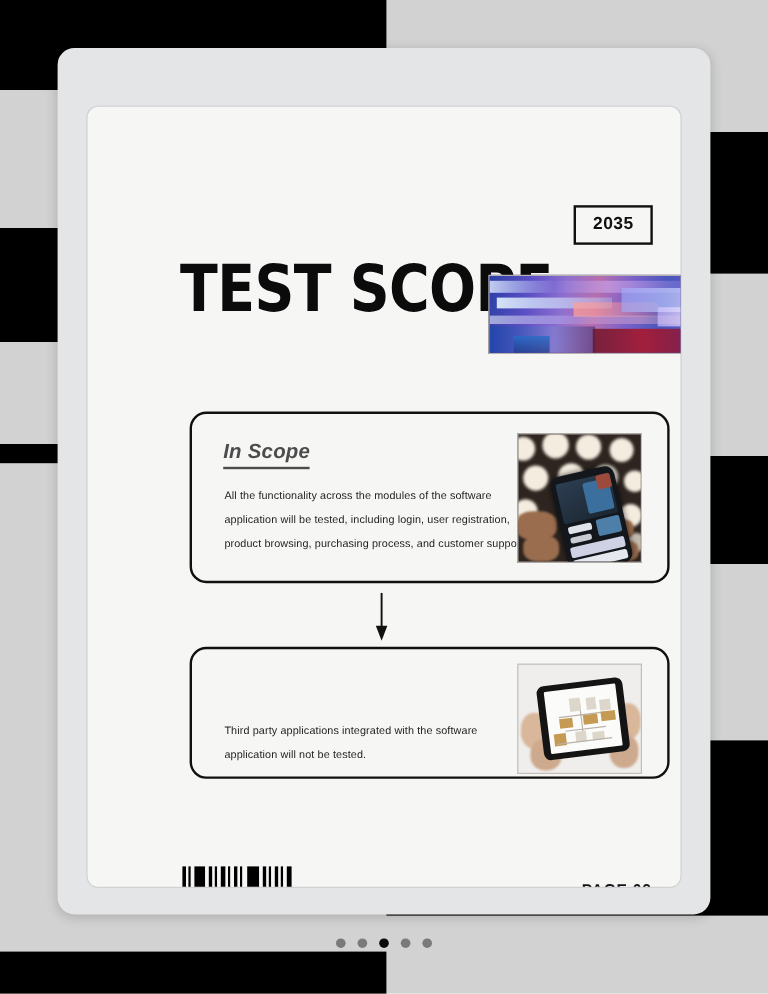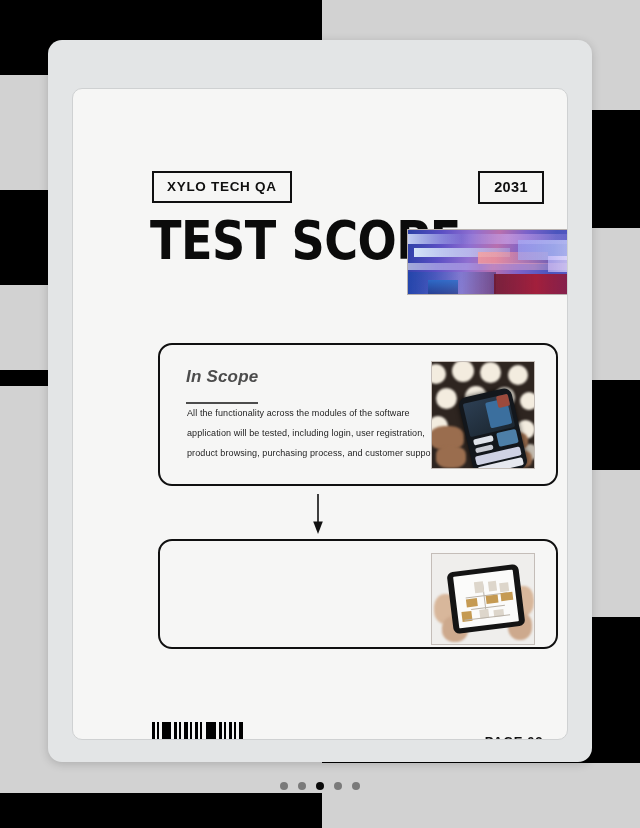--- a/index.html
+++ b/index.html
@@ -153,21 +153,21 @@
   .card-heading {
     position: absolute;
     left: 26px;
     top: 22px;
     font-size: 17px;
     font-style: italic;
     font-weight: 700;
     color: #4c4c4c;
     letter-spacing: 0.2px;
     border-bottom: 2px solid #4c4c4c;
-    padding-bottom: 15px;
+    padding-bottom: 2px;
   }
   .card-body {
     position: absolute;
     left: 27px;
     width: 254px;
     font-size: 9px;
     line-height: 20px;
     color: #1d1d1d;
     letter-spacing: 0.1px;
   }
@@ -314,22 +314,21 @@
       <path d="M9.3 2.7 L2.7 9.3" stroke="#ffffff" stroke-width="1.3" stroke-linecap="round"></path>
       <path d="M6.6 2.7 L9.3 2.7 L9.3 5.4" stroke="#ffffff" stroke-width="1.3" stroke-linecap="round" stroke-linejoin="round" fill="none"></path>
       <path d="M5.4 9.3 L2.7 9.3 L2.7 6.6" stroke="#ffffff" stroke-width="1.3" stroke-linecap="round" stroke-linejoin="round" fill="none"></path>
     </svg>
   </div>
 
   <div id="doc-title">TECH SCOPE</div>
 
   <div id="slide">
 
-    <div id="brand-badge">XYLO TECH QA</div>
-    <div id="year-badge">2031</div>
+    <div id="year-badge">2035</div>
     <div id="slide-title">TEST SCOPE</div>
 
     <div id="hero-image">
       <div class="streak" style="left:0;top:0;width:180px;height:66px;background:linear-gradient(100deg,#2b3fa6 0%,#5b4fc4 18%,#8f6fd0 34%,#b86fae 48%,#7b62c9 62%,#4a55bd 78%,#6b5bc8 100%);"></div>
       <div class="streak" style="left:0;top:4px;width:180px;height:10px;background:linear-gradient(90deg,rgba(220,230,255,.85),rgba(130,140,230,.2) 30%,rgba(200,160,230,.7) 55%,rgba(90,110,220,.25));"></div>
       <div class="streak" style="left:6px;top:18px;width:96px;height:9px;background:linear-gradient(90deg,rgba(230,245,255,.9),rgba(180,210,250,.35));"></div>
       <div class="streak" style="left:70px;top:22px;width:70px;height:12px;background:linear-gradient(90deg,rgba(255,160,150,.75),rgba(240,130,150,.25));"></div>
       <div class="streak" style="left:110px;top:10px;width:70px;height:20px;background:linear-gradient(90deg,rgba(160,175,250,.6),rgba(220,225,255,.75));"></div>
       <div class="streak" style="left:0;top:33px;width:180px;height:7px;background:linear-gradient(90deg,rgba(255,255,255,.55),rgba(180,190,255,.25) 40%,rgba(255,190,200,.4) 70%,rgba(140,150,240,.2));"></div>
       <div class="streak" style="left:0;top:42px;width:88px;height:24px;background:linear-gradient(90deg,rgba(30,70,170,.75),rgba(120,150,210,.35) 60%,rgba(60,50,120,.6));"></div>
@@ -371,20 +370,21 @@
     </div>
 
     <div id="flow-arrow">
       <svg width="14" height="40" viewBox="0 0 14 40" aria-hidden="true">
         <path d="M7 0 L7 29" stroke="#111111" stroke-width="1.6"></path>
         <path d="M7 40 L2.2 27.5 L11.8 27.5 Z" fill="#111111"></path>
       </svg>
     </div>
 
     <div id="card-out" class="card">
+      <div class="card-body">Third party applications integrated with the software application will not be tested.</div>
       <div id="thumb-out" class="card-thumb">
         <div class="finger" style="left:2px;top:40px;width:24px;height:30px;background:#d8b79b;border-radius:45%;"></div>
         <div class="finger" style="left:10px;top:62px;width:26px;height:26px;background:#cda98d;border-radius:45%;"></div>
         <div class="finger" style="left:80px;top:32px;width:22px;height:30px;background:#d8b79b;border-radius:45%;"></div>
         <div class="finger" style="left:76px;top:58px;width:24px;height:28px;background:#cda98d;border-radius:45%;"></div>
         <div id="tablet-body">
           <div id="tablet-screen">
             <div class="diag-line" style="left:10px;top:22px;width:42px;height:1px;"></div>
             <div class="diag-line" style="left:28px;top:10px;width:1px;height:34px;"></div>
             <div class="diag-line" style="left:14px;top:34px;width:34px;height:1px;"></div>

